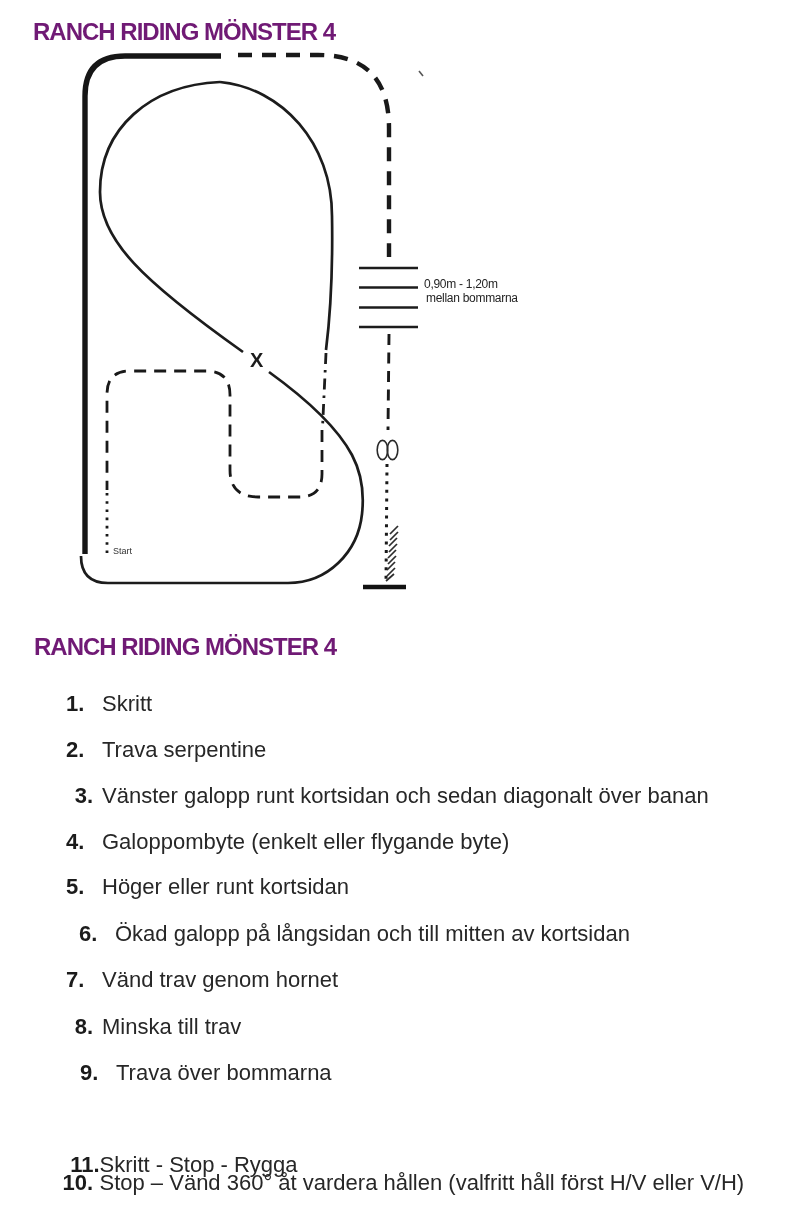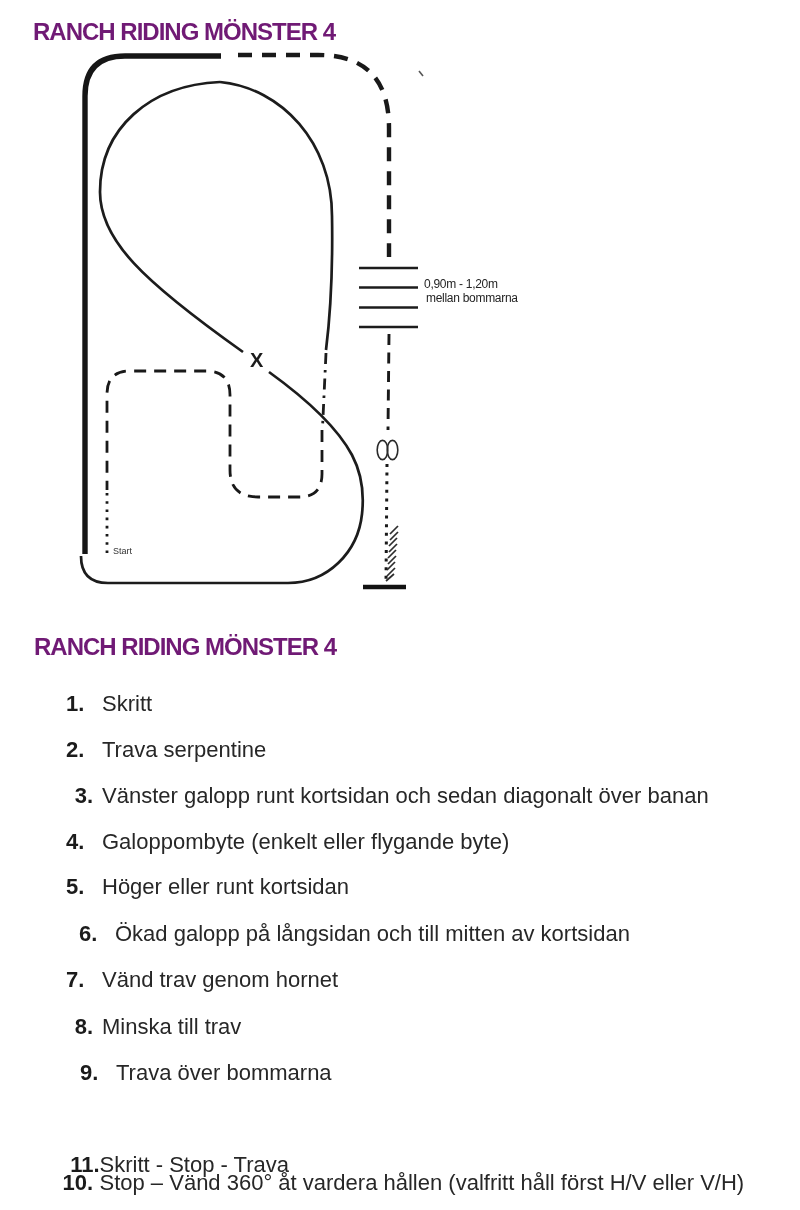--- a/index.html
+++ b/index.html
@@ -90,13 +90,13 @@
 <div class="it" style="left:79px;top:922.5px;"><b style="width:36px;">6.</b><span>Ökad galopp på långsidan och till mitten av kortsidan</span></div>
 
 <div class="it" style="left:66px;top:969px;"><b style="width:36px;">7.</b><span>Vänd trav genom hornet</span></div>
 
 <div class="it" style="left:66px;top:1015.5px;text-align:center;"><b style="width:36px;">8.</b><span>Minska till trav</span></div>
 
 <div class="it" style="left:80px;top:1062px;"><b style="width:36px;">9.</b><span>Trava över bommarna</span></div>
 
 <div class="it" style="left:62.5px;top:1172px;"><b style="width:37px;">10.</b><span>Stop – Vänd 360° åt vardera hållen (valfritt håll först H/V eller V/H)</span></div>
 
-<div class="it" style="left:62.5px;top:1153.5px;"><b style="width:37px;text-align:right;">11.</b><span>Skritt - Stop - Trava</span></div>
+<div class="it" style="left:62.5px;top:1153.5px;"><b style="width:37px;text-align:right;">11.</b><span>Skritt - Stop - Rygga</span></div>
 
 </body></html>

